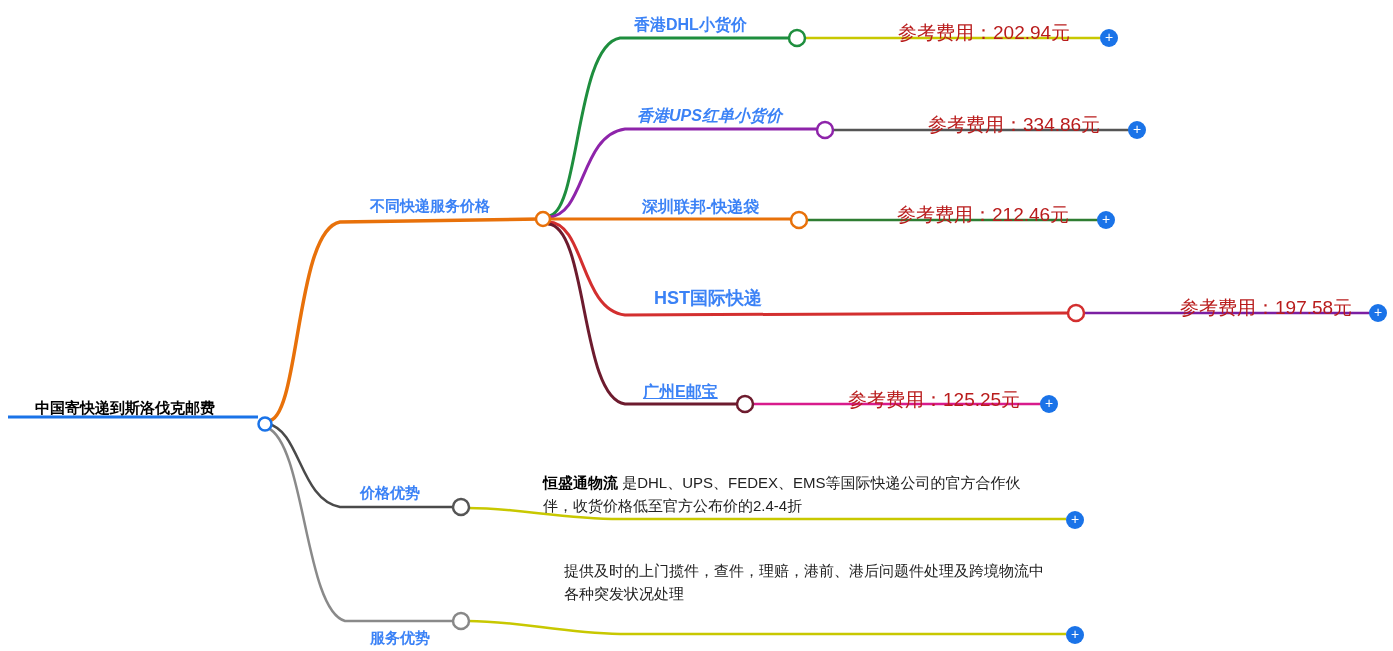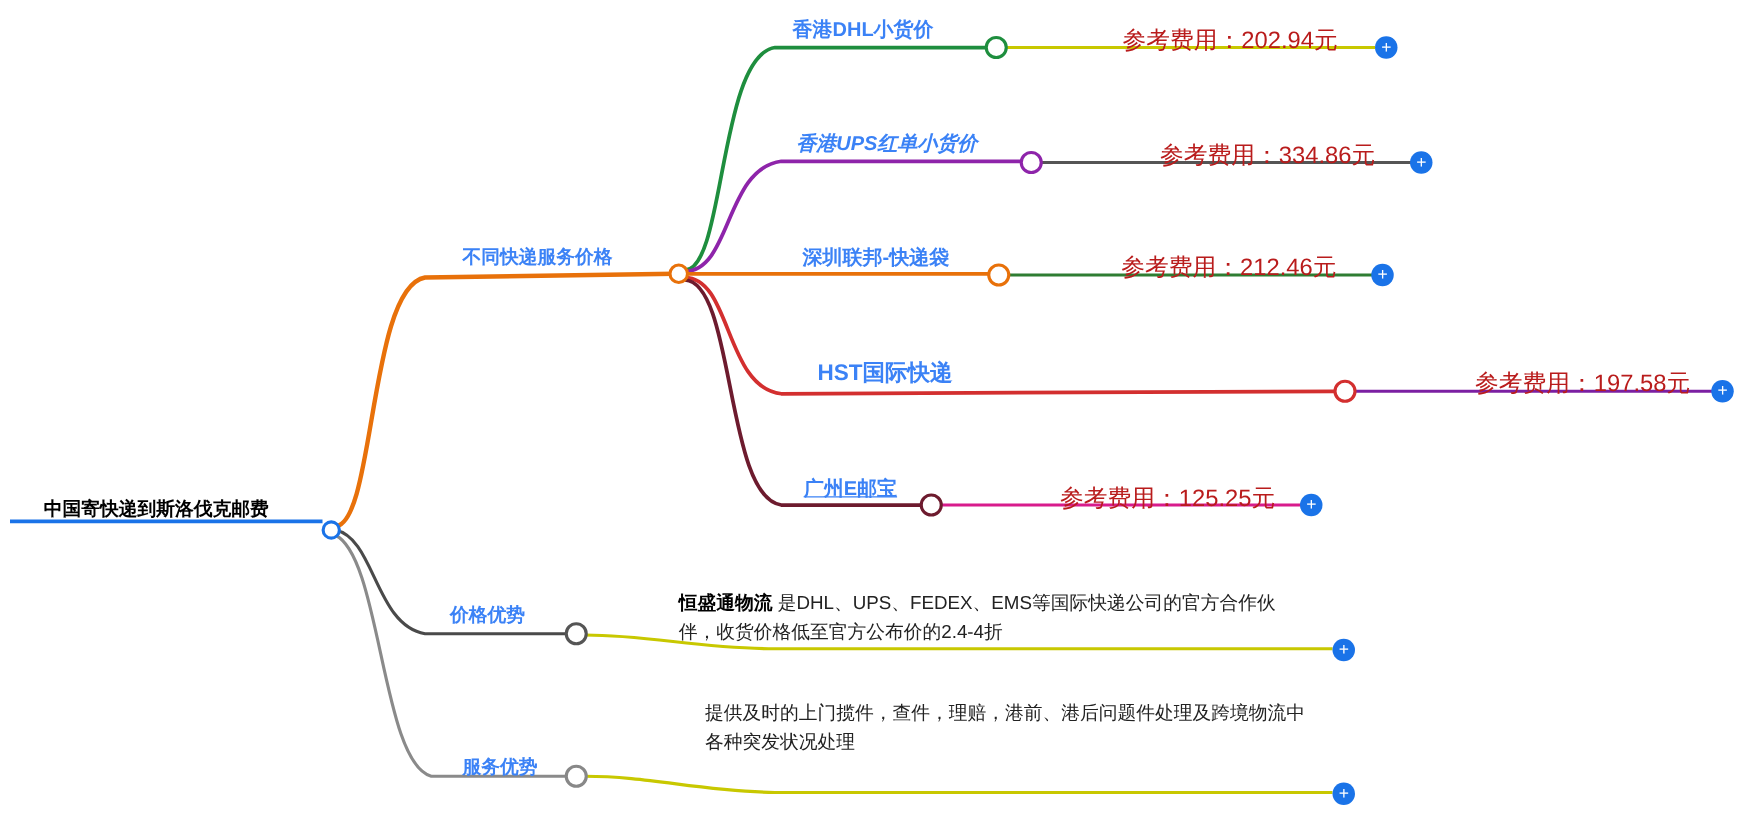--- a/index.html
+++ b/index.html
@@ -98,15 +98,15 @@
 <div class="plus-btn" style="left:1369px;top:304px;">+</div>
 
 <div class="node-label leaf-label" style="left:643px;top:381px;text-decoration:underline;">广州E邮宝</div>
 <div class="node-label cost-label" style="left:848px;top:387px;">参考费用：125.25元</div>
 <div class="plus-btn" style="left:1040px;top:395px;">+</div>
 
 <div class="node-label b1-label" style="left:360px;top:483px;">价格优势</div>
 <div class="node-label desc-label" style="left:543px;top:472px;"><span class="desc-strong">恒盛通物流</span><span> 是DHL、UPS、FEDEX、EMS等国际快递公司的官方合作伙伴，收货价格低至官方公布价的2.4-4折</span></div>
 <div class="plus-btn" style="left:1066px;top:511px;">+</div>
 
-<div class="node-label b1-label" style="left:370px;top:604px;">服务优势</div>
+<div class="node-label b1-label" style="left:370px;top:628px;">服务优势</div>
 <div class="node-label desc-label" style="left:564px;top:560px;">提供及时的上门揽件，查件，理赔，港前、港后问题件处理及跨境物流中各种突发状况处理</div>
 <div class="plus-btn" style="left:1066px;top:626px;">+</div>
 
 </body></html>

